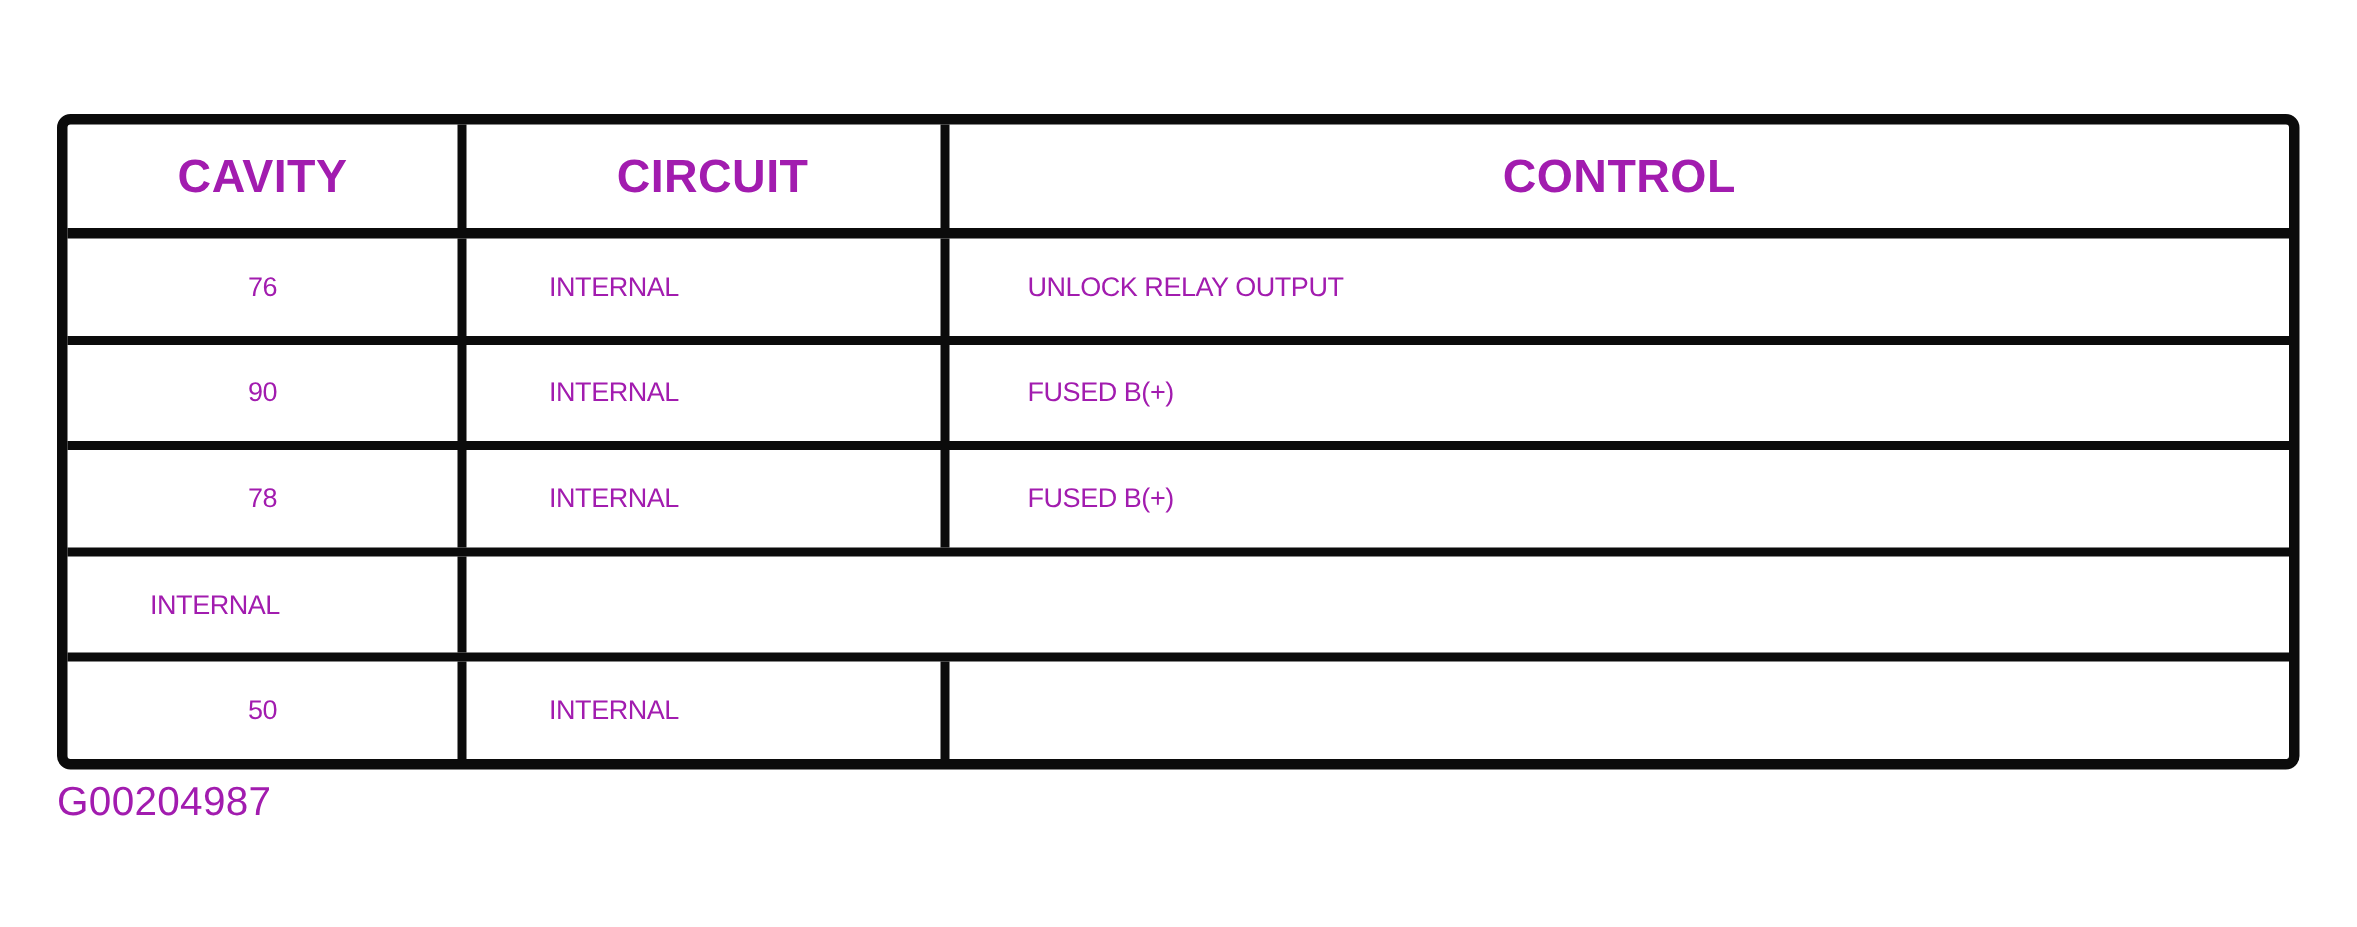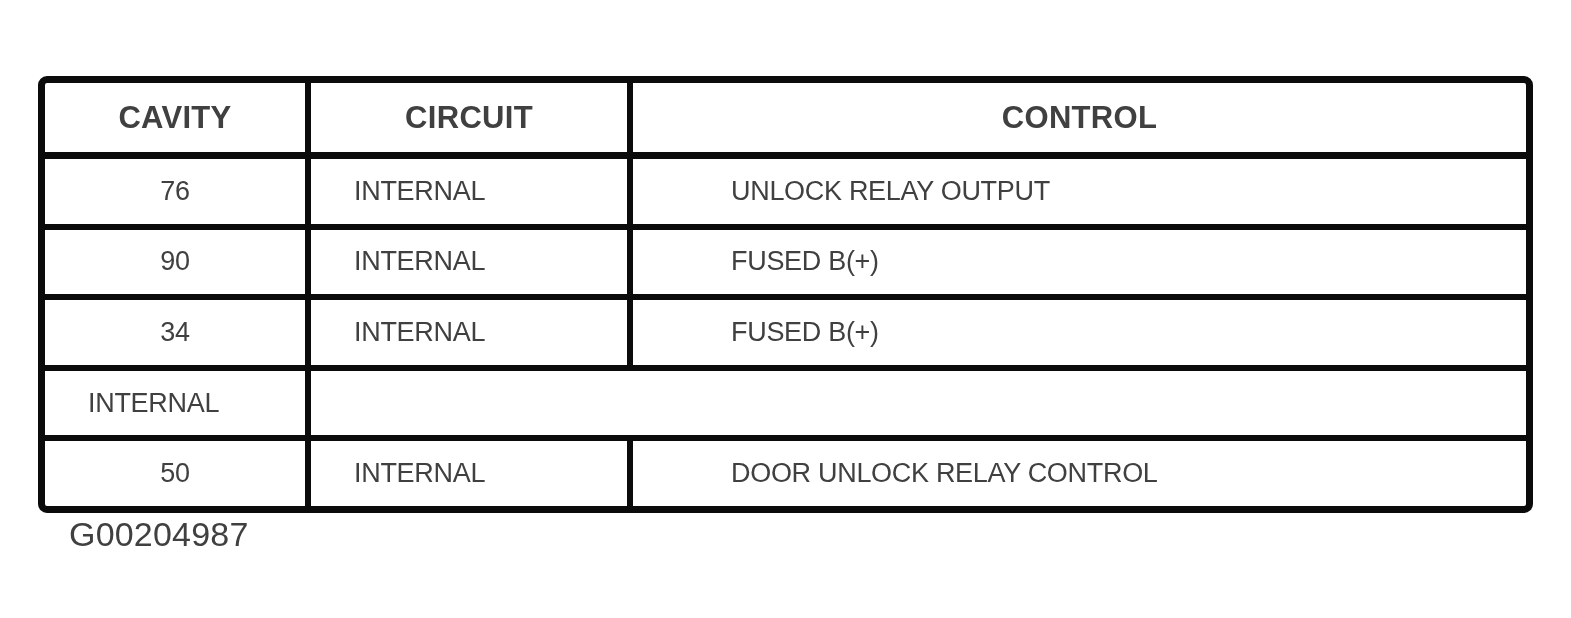--- a/index.html
+++ b/index.html
@@ -6,21 +6,21 @@
     margin: 0;
     padding: 0;
     background: #ffffff;
   }
   .page {
     position: relative;
     width: 1571px;
     height: 618px;
     background: #ffffff;
     font-family: "Liberation Sans", sans-serif;
-    color: #404040;
+    color: #a21caf;
     overflow: hidden;
   }
   .pin-table {
     position: absolute;
     left: 38px;
     top: 76px;
     width: 1495px;
     height: 437px;
     box-sizing: border-box;
     border: 7px solid #0b0b0b;
@@ -51,43 +51,43 @@
     box-sizing: border-box;
     white-space: nowrap;
   }
   .cell.c1 {
     justify-content: center;
     border-right: 6px solid #0b0b0b;
   }
   .cell.c2 {
     padding-left: 43px;
     border-right: 6px solid #0b0b0b;
+    margin-left: 12px;
   }
   .cell.c3 {
-    padding-left: 98px;
+    padding-left: 52px;
   }
   .trow.data .cell {
-    font-size: 27px;
+    font-size: 18px;
     letter-spacing: -0.3px;
   }
   .trow.header .cell {
     justify-content: center;
     padding-left: 0;
     font-weight: bold;
     font-size: 31px;
     letter-spacing: 0.3px;
   }
   .figure-id {
     position: absolute;
     left: 38px;
     top: 518px;
-    font-size: 34px;
+    font-size: 27px;
     letter-spacing: 0.2px;
     line-height: 32px;
-    margin-left: 31px;
   }
 </style>
 </head>
 <body>
 
 <div class="page">
 
   <div class="pin-table">
 
     <div class="trow header">
@@ -102,32 +102,31 @@
       <div class="cell c3">UNLOCK RELAY OUTPUT</div>
     </div>
 
     <div class="trow data">
       <div class="cell c1">90</div>
       <div class="cell c2">INTERNAL</div>
       <div class="cell c3">FUSED B(+)</div>
     </div>
 
     <div class="trow data">
-      <div class="cell c1">34</div>
+      <div class="cell c1">78</div>
       <div class="cell c2">INTERNAL</div>
       <div class="cell c3">FUSED B(+)</div>
     </div>
 
     <div class="trow data">
       <div class="cell c2">INTERNAL</div>
     </div>
 
     <div class="trow data">
       <div class="cell c1">50</div>
       <div class="cell c2">INTERNAL</div>
-      <div class="cell c3">DOOR UNLOCK RELAY CONTROL</div>
     </div>
 
   </div>
 
   <div class="figure-id">G00204987</div>
 
 </div>
 
 </body></html>

